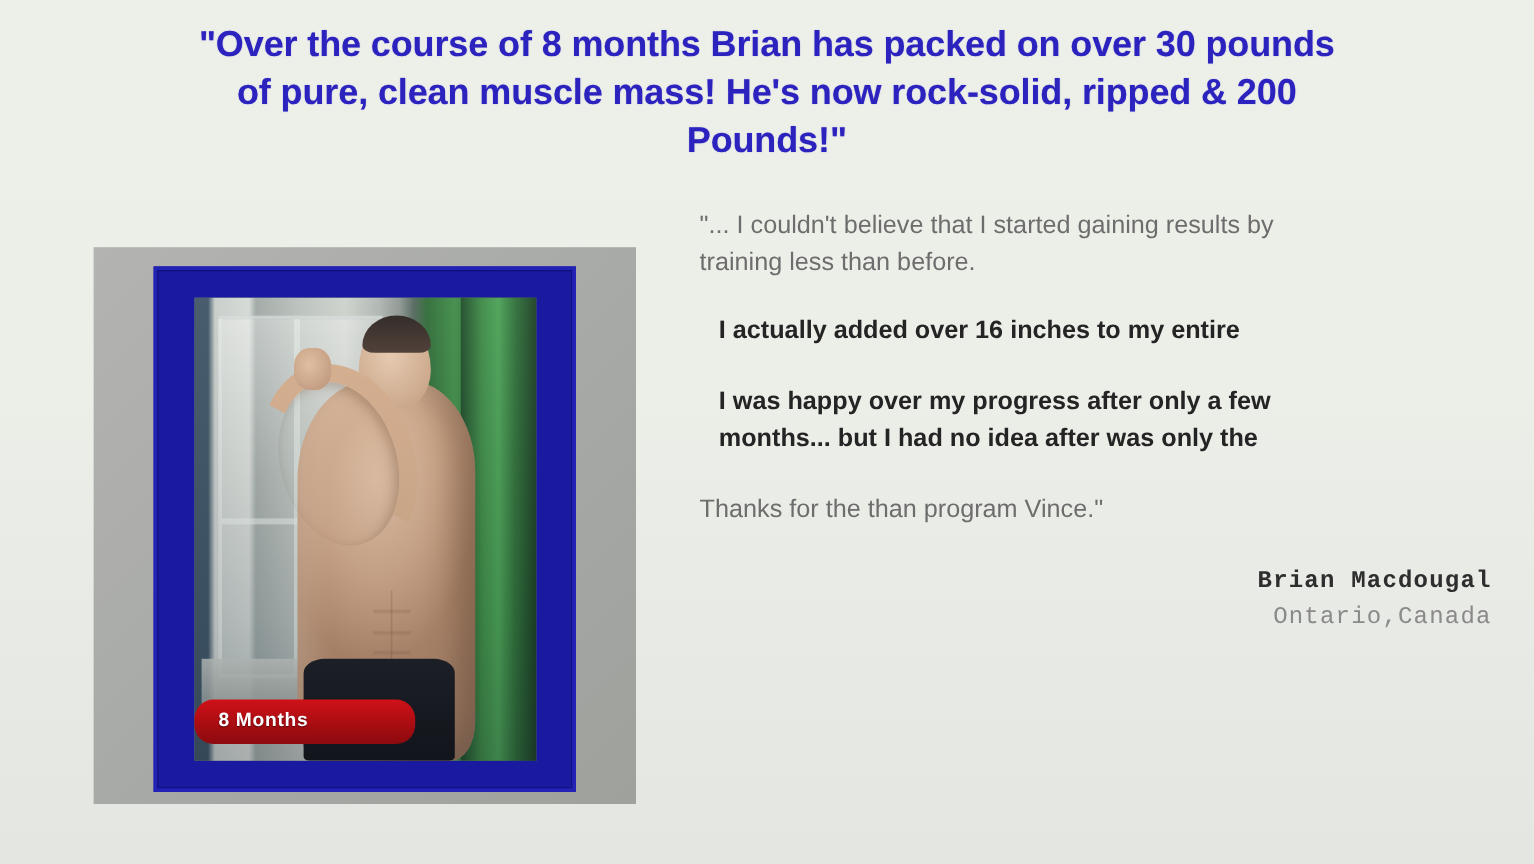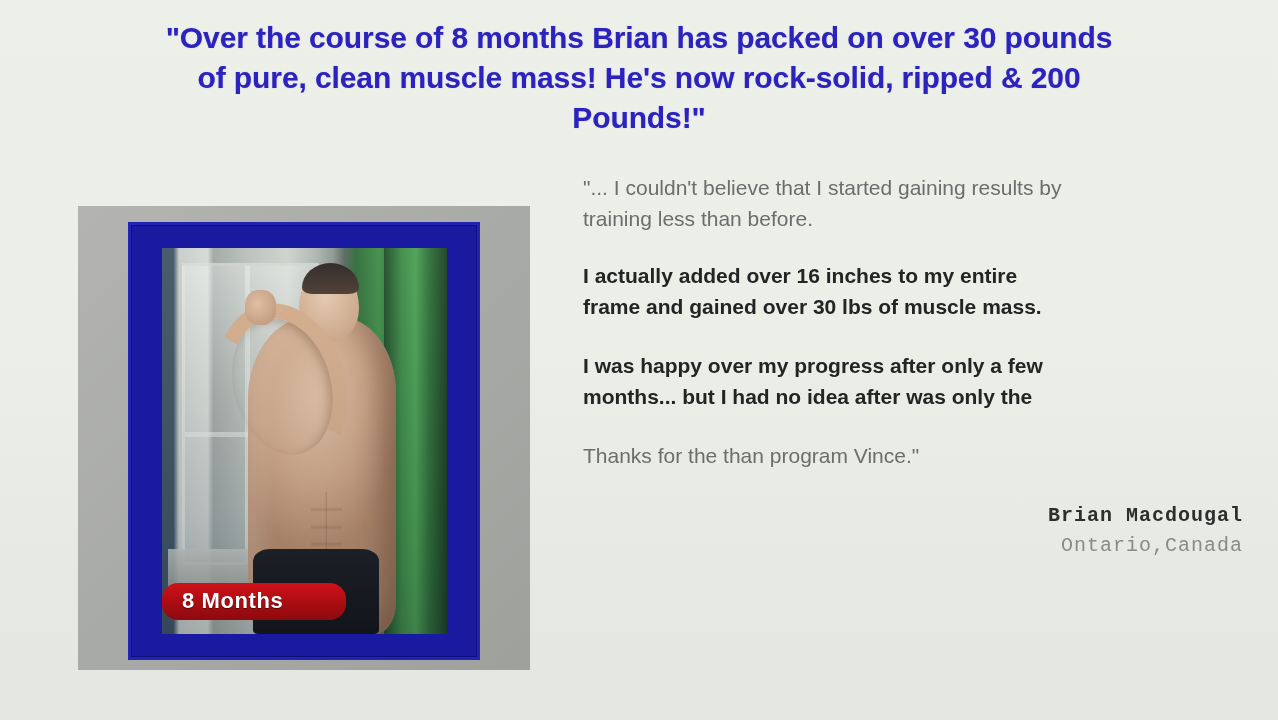--- a/index.html
+++ b/index.html
@@ -225,21 +225,21 @@
   #months-badge {
     position: absolute;
     left: 162px;
     top: 583px;
     min-width: 184px;
     padding: 5px 14px 6px 20px;
     background: linear-gradient(180deg, #cf1118 0%, #a90d12 55%, #8c0a0e 100%);
     color: #ffffff;
     font-family: "Liberation Sans", sans-serif;
     font-weight: bold;
-    font-size: 22px;
+    font-size: 16px;
     line-height: 26px;
     letter-spacing: 0.6px;
     box-sizing: border-box;
     text-shadow: 0 1px 1px rgba(0,0,0,0.5);
     border-radius: 16px;
   }
 
   
   #testimonial {
     position: absolute;
@@ -251,20 +251,21 @@
     margin: 0 0 26px 0;
     font-family: "Liberation Sans", sans-serif;
     font-size: 21px;
     line-height: 31px;
     color: #6d6d6d;
   }
   .t-para.bold {
     font-weight: bold;
     color: #242424;
     margin-bottom: 28px;
+    margin-left: 16px;
   }
   .t-para .ln { display: block; white-space: nowrap; }
 
   #signature {
     margin-top: 30px;
     font-family: "Liberation Mono", monospace;
     font-size: 20px;
     line-height: 30px;
     text-align: right;
   }
@@ -315,21 +316,20 @@
 
   <div id="testimonial">
 
     <p class="t-para">
       <span class="ln">"... I couldn't believe that I started gaining results by</span>
       <span class="ln">training less than before.</span>
     </p>
 
     <p class="t-para bold">
       <span class="ln">I actually added over 16 inches to my entire</span>
-      <span class="ln">frame and gained over 30 lbs of muscle mass.</span>
     </p>
 
     <p class="t-para bold">
       <span class="ln">I was happy over my progress after only a few</span>
       <span class="ln">months... but I had no idea after was only the</span>
     </p>
 
     <p class="t-para">
       <span class="ln">Thanks for the than program Vince."</span>
     </p>

